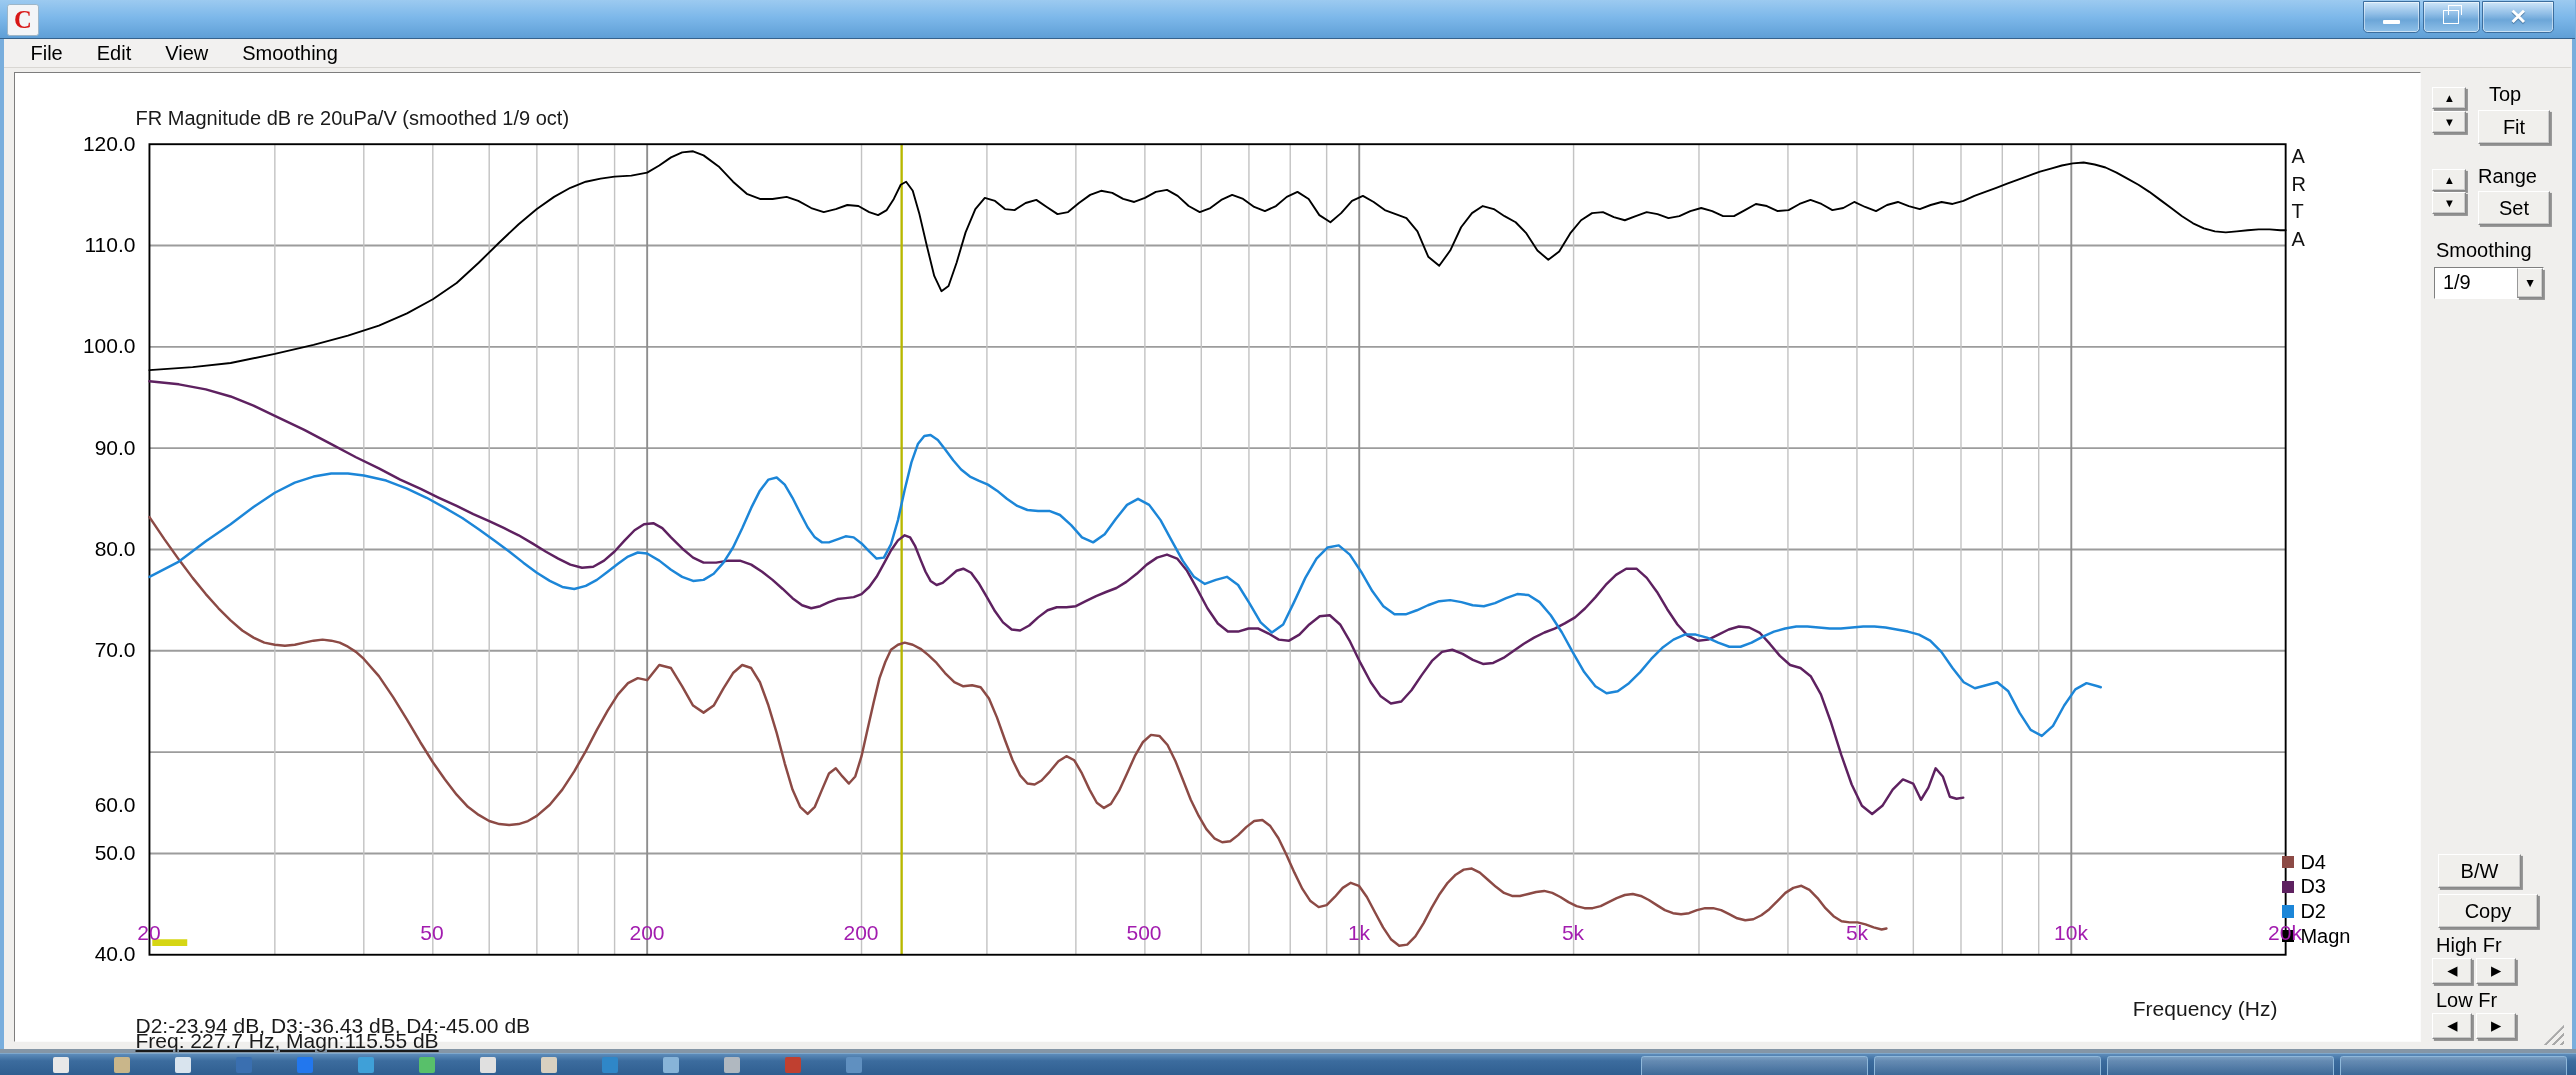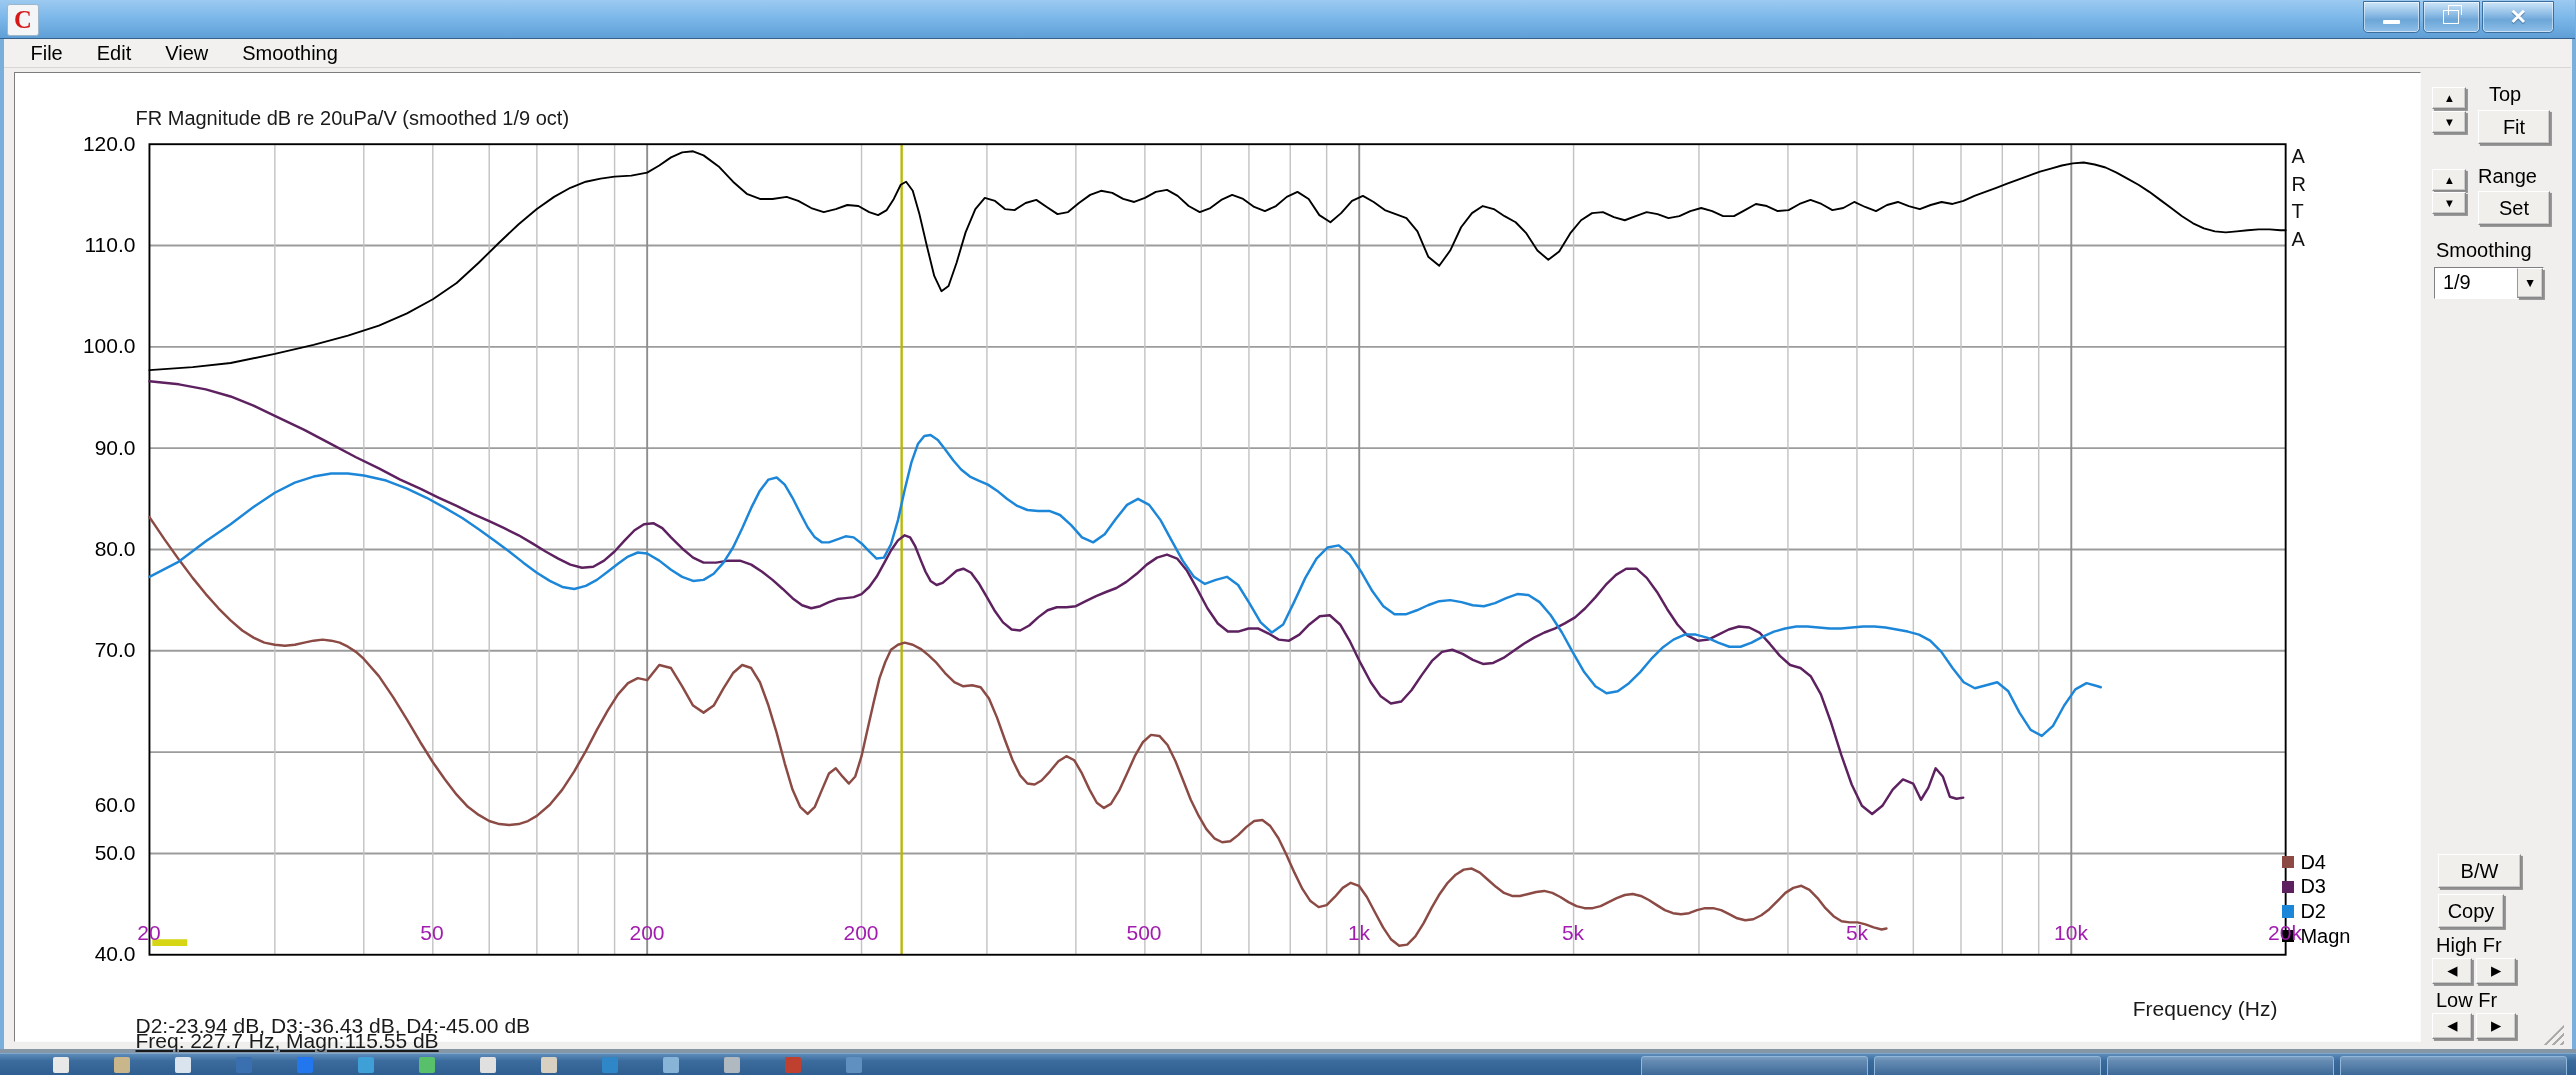--- a/index.html
+++ b/index.html
@@ -206,21 +206,21 @@
     <div class="sb-label" style="left:57px;top:93px;">Range</div>
     <div class="btn3d pushbtn" style="left:57px;top:119px;width:72px;">Set</div>
 
     <div class="sb-label" style="left:15px;top:167px;">Smoothing</div>
     <div id="combo">
       <div id="combo-value">1/9</div>
       <div id="combo-btn" class="btn3d" style="font-size:12.3px;">▼</div>
     </div>
 
     <div class="btn3d pushbtn" style="left:17px;top:782px;width:83px;">B/W</div>
-    <div class="btn3d pushbtn" style="left:17px;top:822px;width:66px;">Copy</div>
+    <div class="btn3d pushbtn" style="left:17px;top:822px;width:100px;">Copy</div>
 
     <div class="sb-label" style="left:15px;top:862px;text-align:center;">High Fr</div>
     <div class="btn3d arrowbtn" style="position:absolute;left:11.4px;top:886px;">◀</div>
     <div class="btn3d arrowbtn" style="position:absolute;left:55px;top:886px;">▶</div>
 
     <div class="sb-label" style="left:15px;top:917px;">Low Fr</div>
     <div class="btn3d arrowbtn" style="position:absolute;left:11.4px;top:941px;">◀</div>
     <div class="btn3d arrowbtn" style="position:absolute;left:55px;top:941px;">▶</div>
   </div>
 

